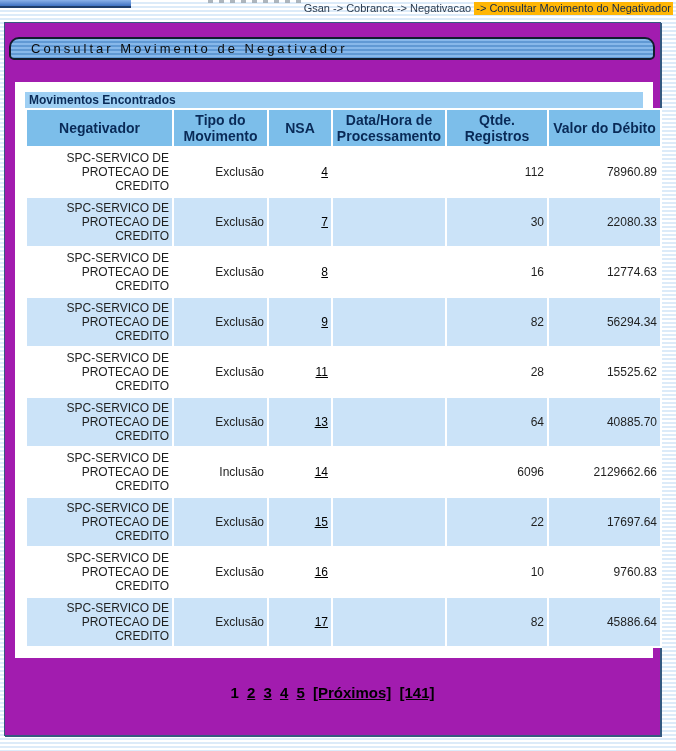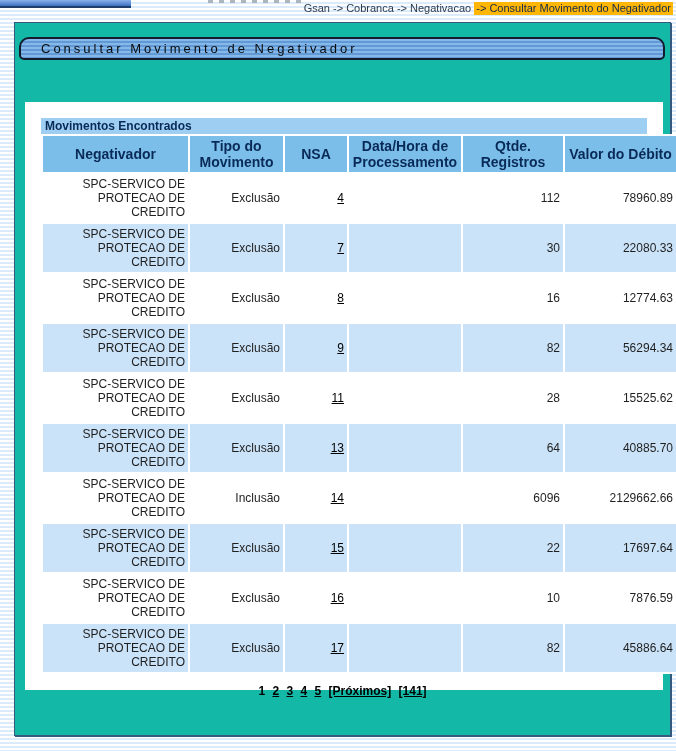--- a/index.html
+++ b/index.html
@@ -26,39 +26,39 @@
   .breadcrumb{
     position:absolute; top:2px; right:3px;
     font-size:11px; color:#2b3b4e; white-space:nowrap;
   }
   .breadcrumb .current{
     background:#ffb605; color:#13294b; padding:0 2px 1px 2px;margin-top:16px;
   }
 
   
   .container{
-    position:absolute; left:14px; top:22px; width:657px; height:714px;
-    background:#14b8a6;
+    position:absolute; left:4px; top:22px; width:657px; height:714px;
+    background:#a21caf;
     border:1px solid #35597f;
     box-shadow:1px 1px 0 #35597f;
   }
 
   .title-bar{
     position:absolute; left:4px; right:5px; top:14px; height:23px;
     background:repeating-linear-gradient(180deg,#87b8ea 0 2px,#6099d4 2px 4px);
     border:2px solid #121c2e;
     border-radius:10px 10px 5px 5px;
     display:flex; align-items:center;
     padding-left:20px;
     font-size:13px; letter-spacing:3px; color:#0b0b0b;
   }
 
   .table-wrap{
     position:absolute; left:10px; top:59px; width:638px;
-    background:#ffffff; padding:16px;margin-top:20px;
+    background:#ffffff; padding:10px;
   }
   .caption{
     background:#9ecff3; color:#092a57;
     font-size:12px; font-weight:bold;
     padding:1px 4px; margin-bottom:0;
   }
   table{
     border-collapse:separate; border-spacing:2px;
     width:100%; table-layout:fixed;
     background:#ffffff;
@@ -75,21 +75,21 @@
     word-wrap:break-word;
   }
   tr.alt td{ background:#cbe3f8; }
   td a, .pagination a{ color:#000000; }
 
   .col-negativador{width:145px;} .col-tipo{width:93px;} .col-nsa{width:62px;}
   .col-data{width:112px;} .col-qtde{width:100px;} .col-valor{width:111px;}
 
   .pagination{
     position:absolute; left:0; right:0; top:661px;
-    text-align:center; font-size:12px; font-weight:bold; color:#000;
+    text-align:center; font-size:15px; font-weight:bold; color:#000;
   }
   .pagination a{ margin:0 2px; }
   .pagination .current-page{ margin:0 2px; }
 
   .voltar-btn{
     position:absolute; left:10px; top:683px;
     background:#a8d2f5; color:#0b0b0b;
     font-family:"Liberation Sans", sans-serif; font-size:13px;
     border:1px solid #122e57;
     box-shadow:1px 1px 0 #122e57, inset 1px 1px 0 rgba(255,255,255,.55);
@@ -196,21 +196,21 @@
             <td></td>
             <td>22</td>
             <td>17697.64</td>
           </tr>
           <tr>
             <td>SPC-SERVICO DE PROTECAO DE CREDITO</td>
             <td>Exclusão</td>
             <td><a href="#">16</a></td>
             <td></td>
             <td>10</td>
-            <td>7876.59</td>
+            <td>9760.83</td>
           </tr>
           <tr class="alt">
             <td>SPC-SERVICO DE PROTECAO DE CREDITO</td>
             <td>Exclusão</td>
             <td><a href="#">17</a></td>
             <td></td>
             <td>82</td>
             <td>45886.64</td>
           </tr>
         </tbody>

